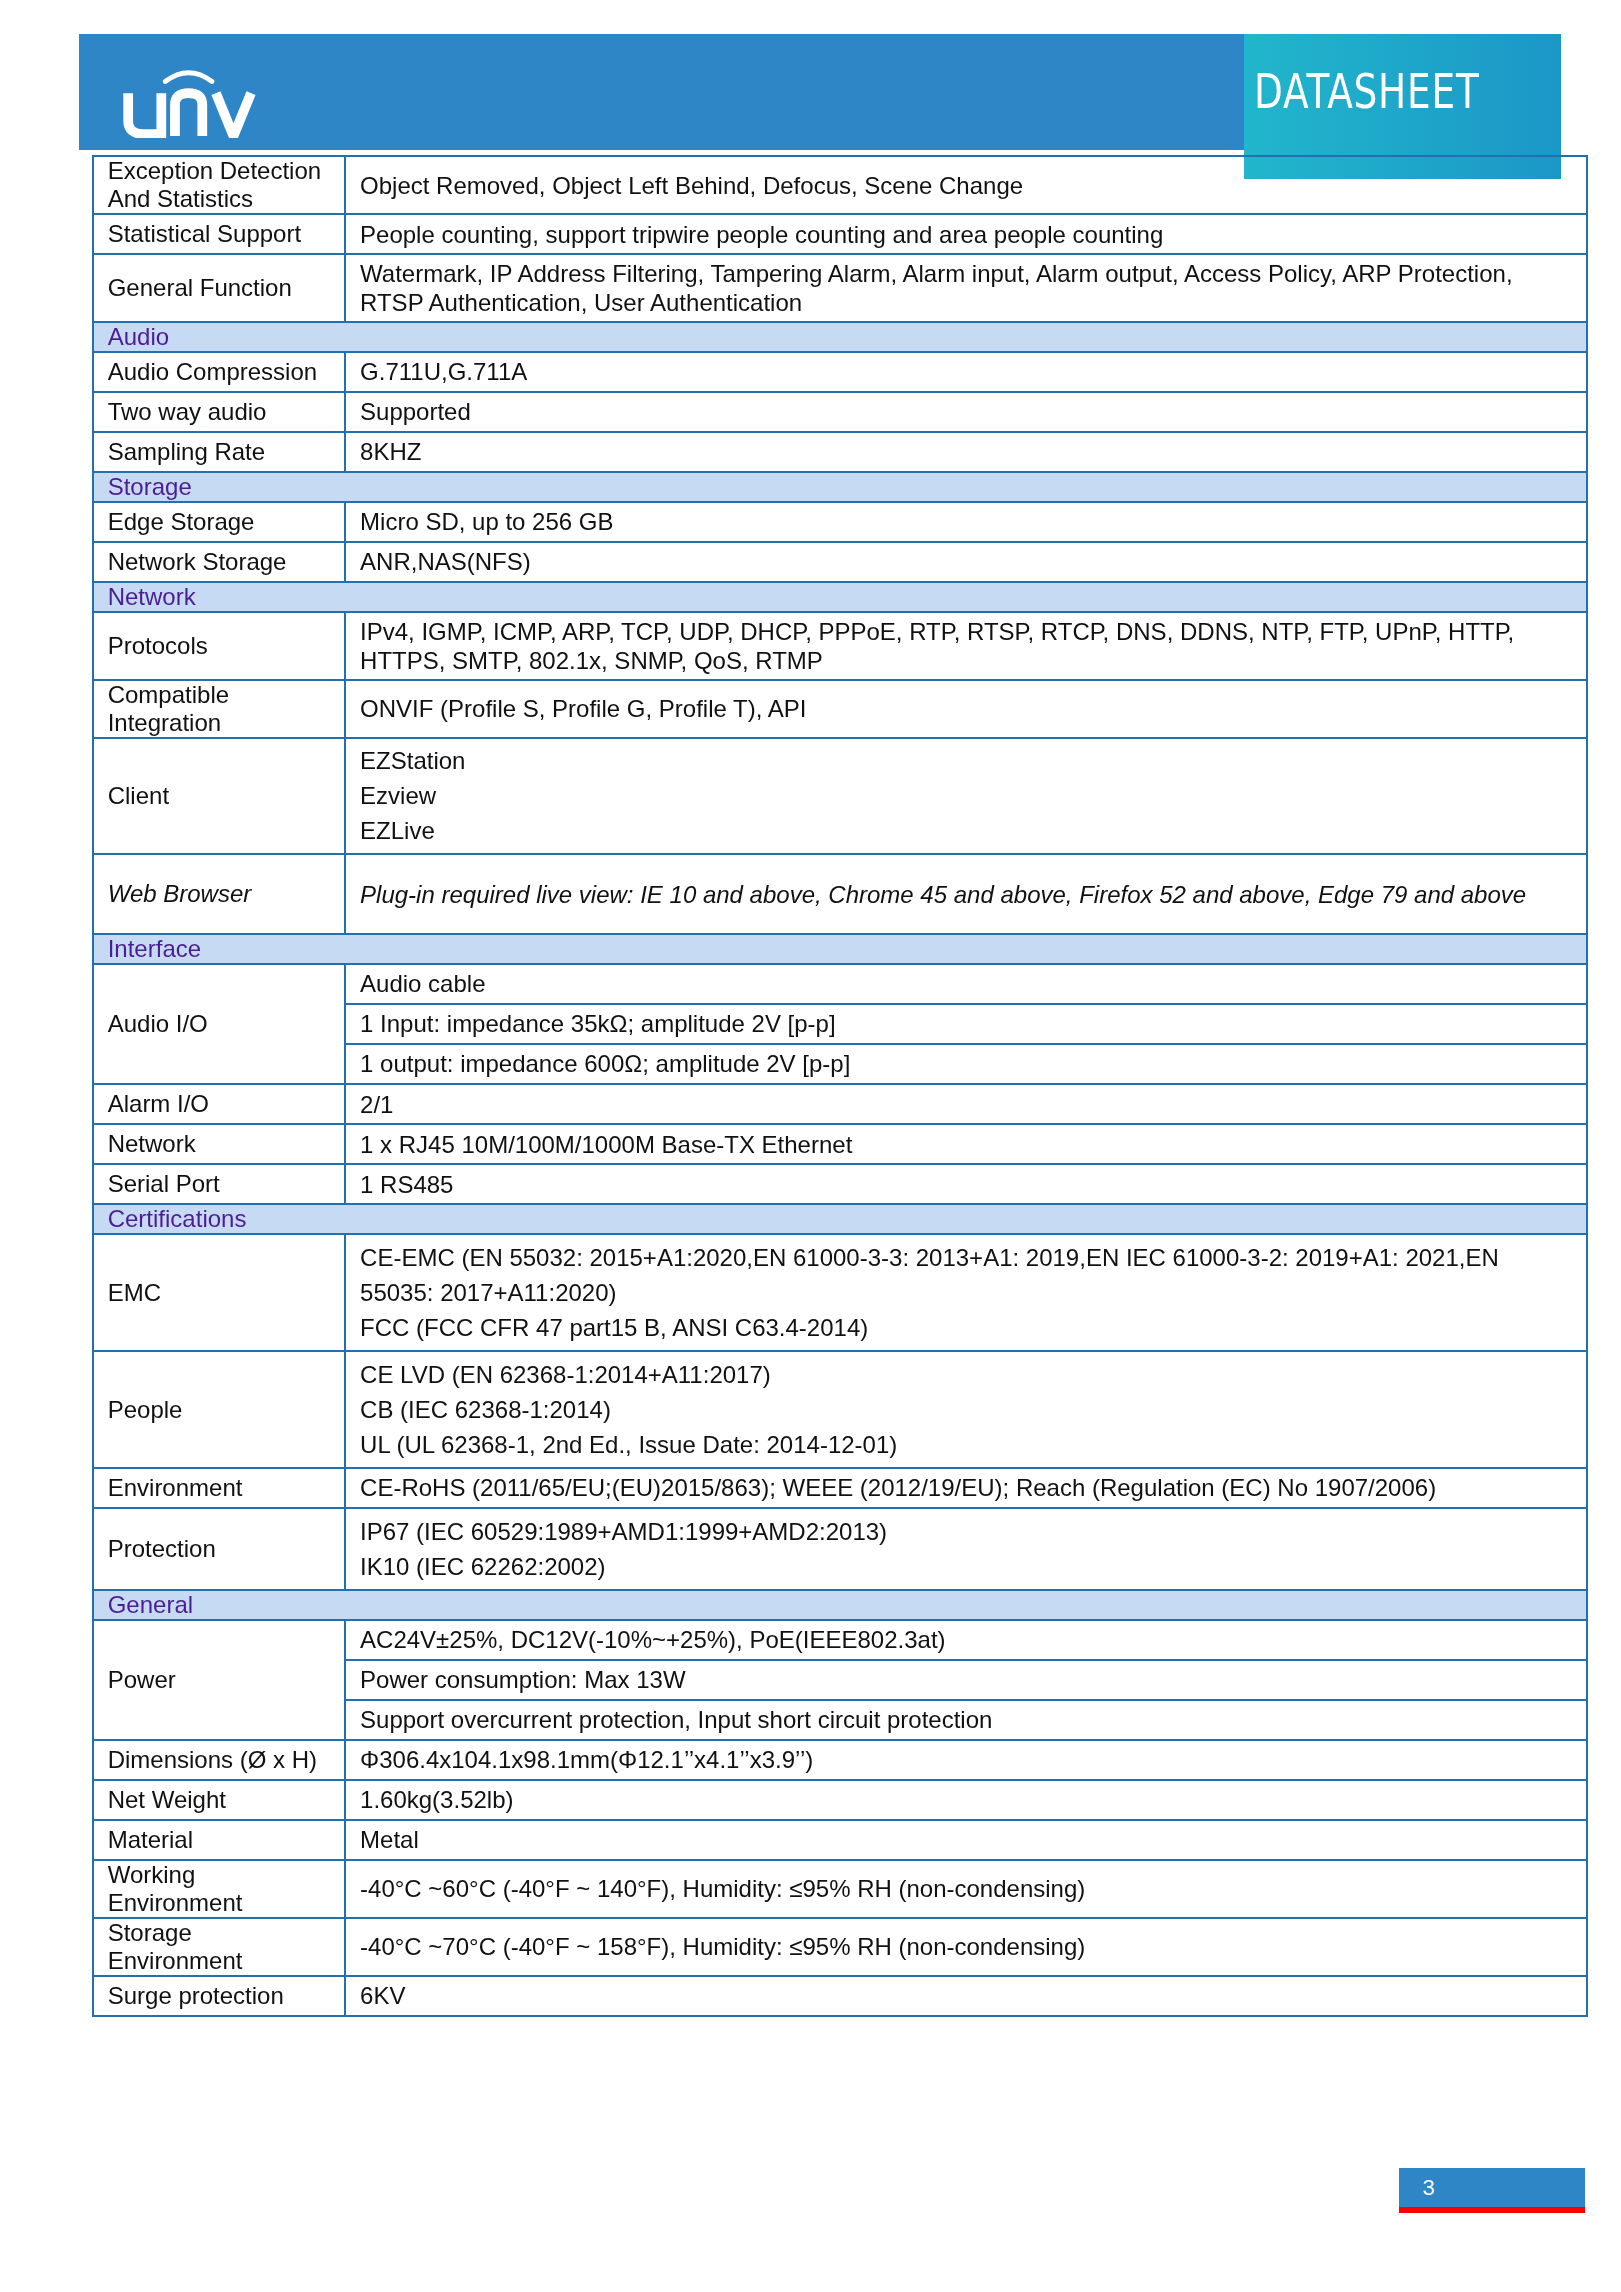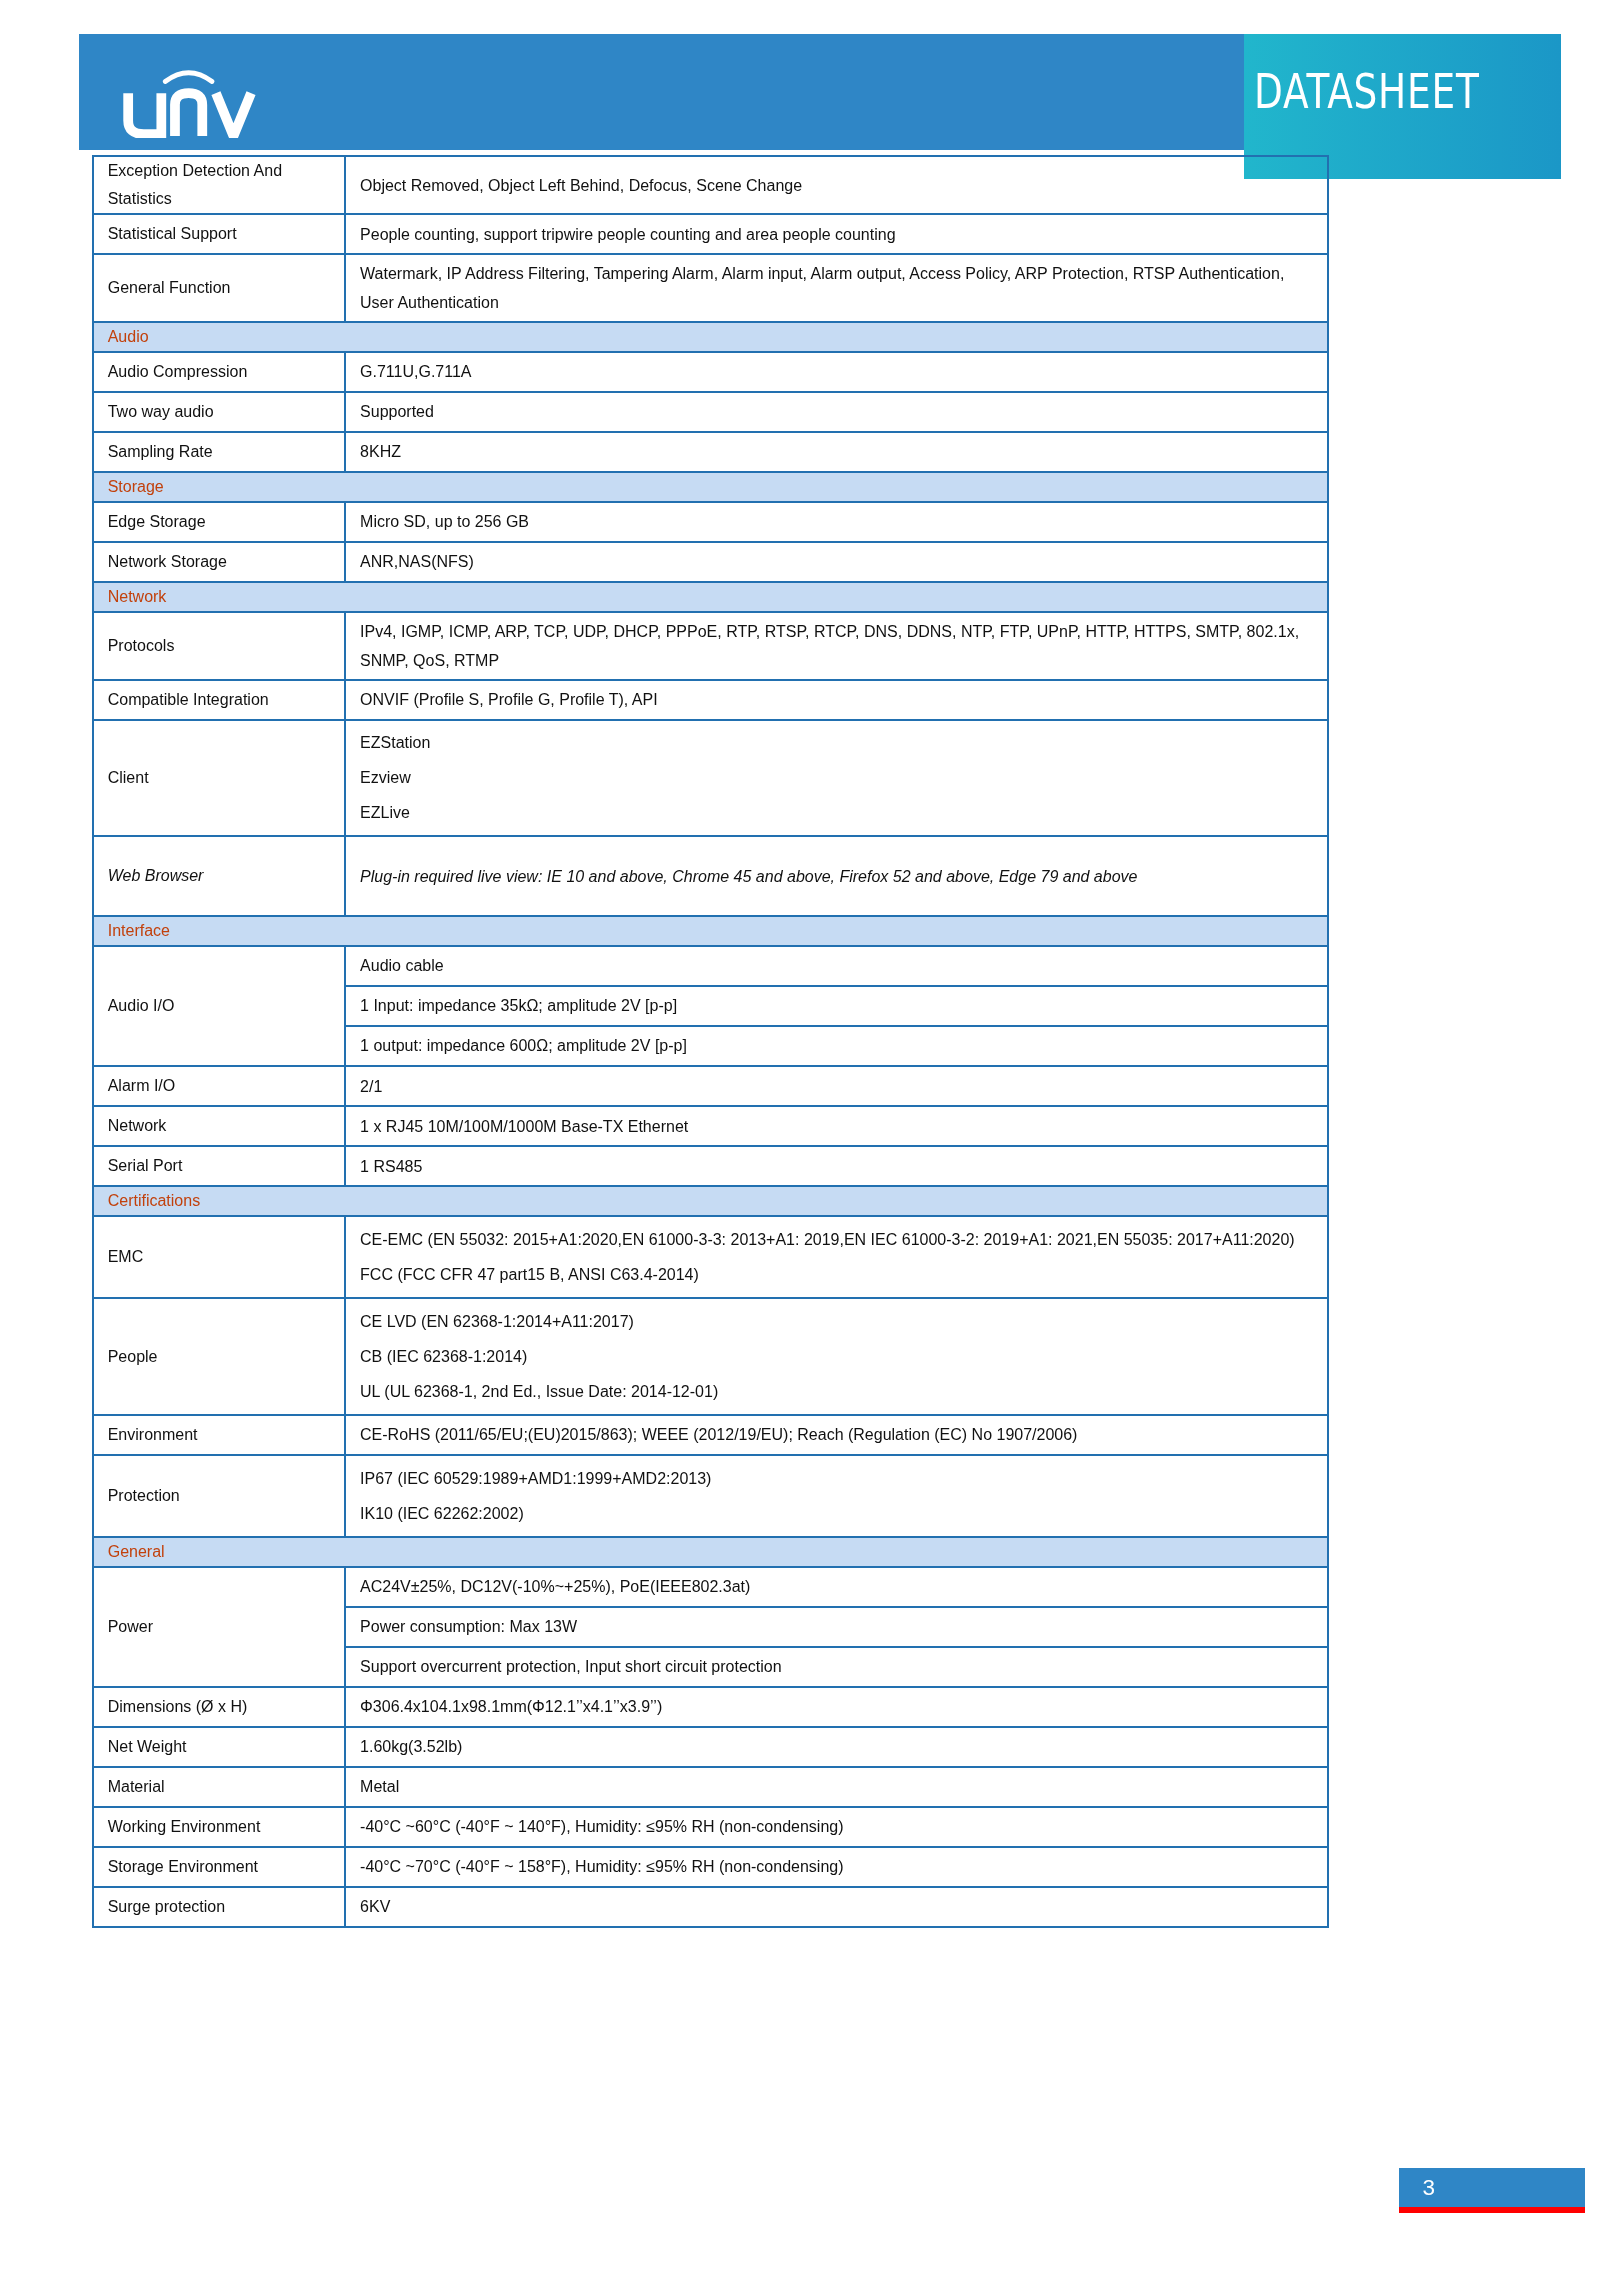--- a/index.html
+++ b/index.html
@@ -1,25 +1,25 @@
 <!DOCTYPE html>
 <html><head>
 <meta charset="utf-8">
 <style>
   html, body { margin: 0; padding: 0; background: #ffffff; }
   body { width: 1621px; height: 2293px; position: relative; font-family: "Liberation Sans", sans-serif; color: #111; overflow: hidden; }
   .header { position: absolute; left: 79px; top: 34px; width: 1482px; height: 116px; background: #2f86c6; }
   .logo { position: absolute; left: 41px; top: 25.5px; width: 147px; height: 78px; }
   .ds-box { position: absolute; left: 1165px; top: 0; width: 317px; height: 145px; background: linear-gradient(90deg, #21b6cc 0%, #1b97c7 100%); }
   .ds-title { position: absolute; left: 9.8px; top: 29px; font-family: "DejaVu Sans", sans-serif; font-size: 48px; color: #fff; letter-spacing: 1px; transform: scaleX(0.78); transform-origin: left center; }
-  table.spec { position: absolute; left: 92px; top: 155px; width: 1237px; border-collapse: collapse; font-size: 16px; }
+  table.spec { position: absolute; left: 92px; top: 155px; width: 1496px; border-collapse: collapse; font-size: 24px; }
   table.spec td { border: 2.5px solid #2270b0; padding: 0 13.7px; vertical-align: middle; line-height: 28px; }
   td.lbl { width: 223px; }
   tr.row > td { height: 38px; }
-  tr.sec td { background: #c6dbf3; color: #c2410c; height: 27.4px; padding-top: 0; padding-bottom: 0; }
+  tr.sec td { background: #c6dbf3; color: #4c1d95; height: 27.4px; padding-top: 0; padding-bottom: 0; }
   tr.multi td.val { padding-top: 4.9px; padding-bottom: 4.9px; margin-top: 25px; }
   tr.tall td { height: 78px; font-style: italic; }
   .line { display: block; line-height: 35px; }
   td.val .wrap { line-height: 29px; padding: 3.9px 0; }
   .footer-box { position: absolute; left: 1399px; top: 2168px; width: 186px; height: 39px; background: #2f86c6; }
   .footer-num { position: absolute; left: 23.5px; top: 6.9px; font-size: 22.5px; color: #fff; font-family: "Liberation Sans", sans-serif; }
   .footer-red { position: absolute; left: 1399px; top: 2207px; width: 186px; height: 5.9px; background: #ff0000; }
 </style>
 </head>
 <body>

